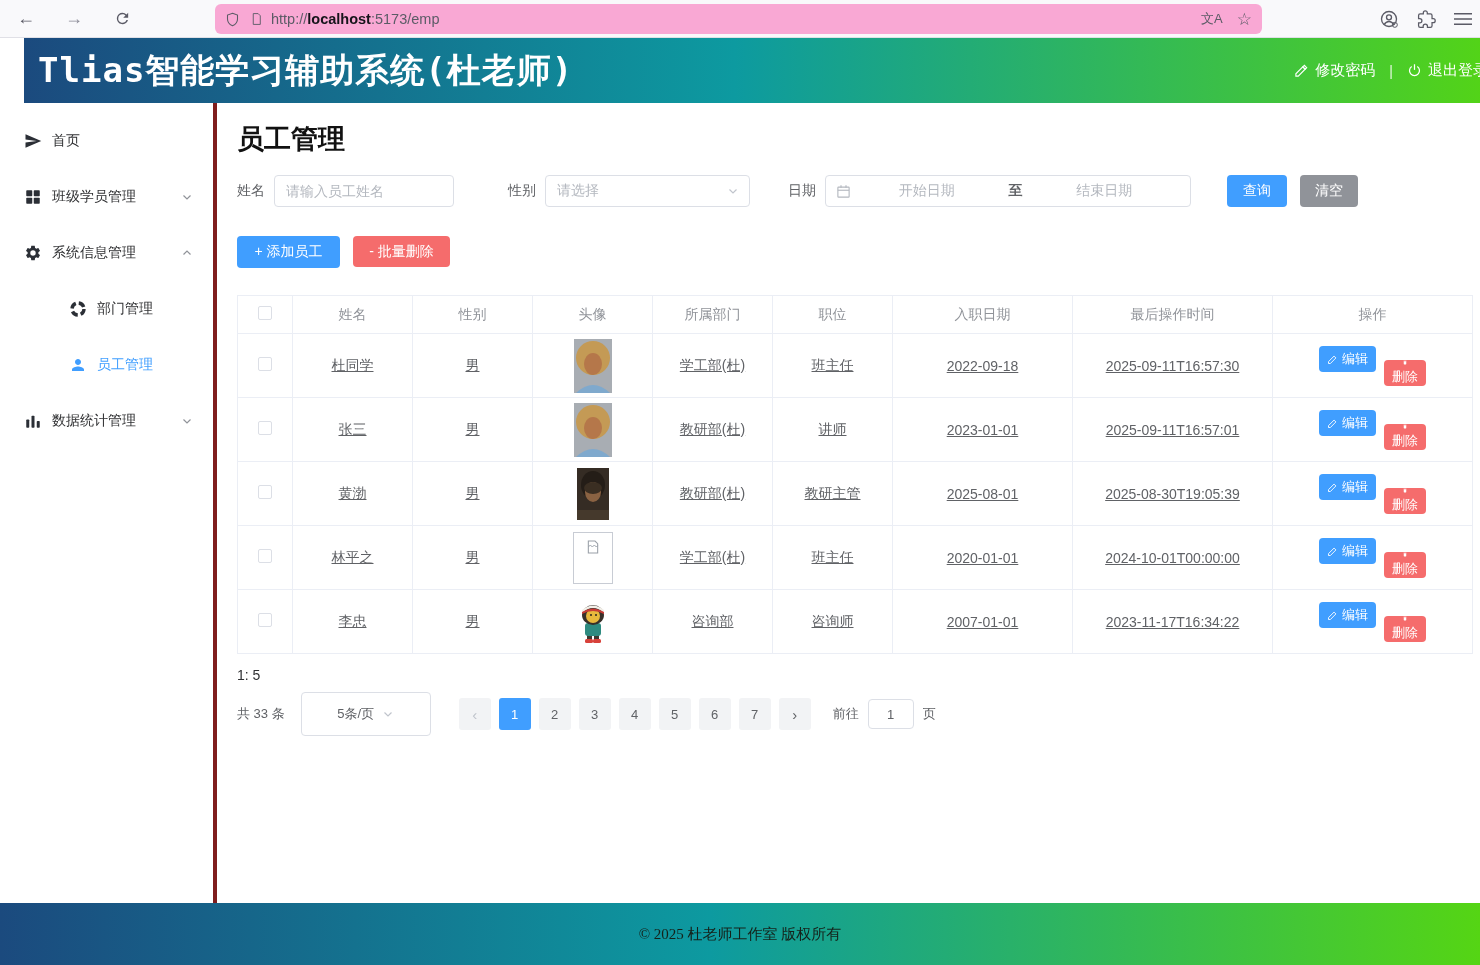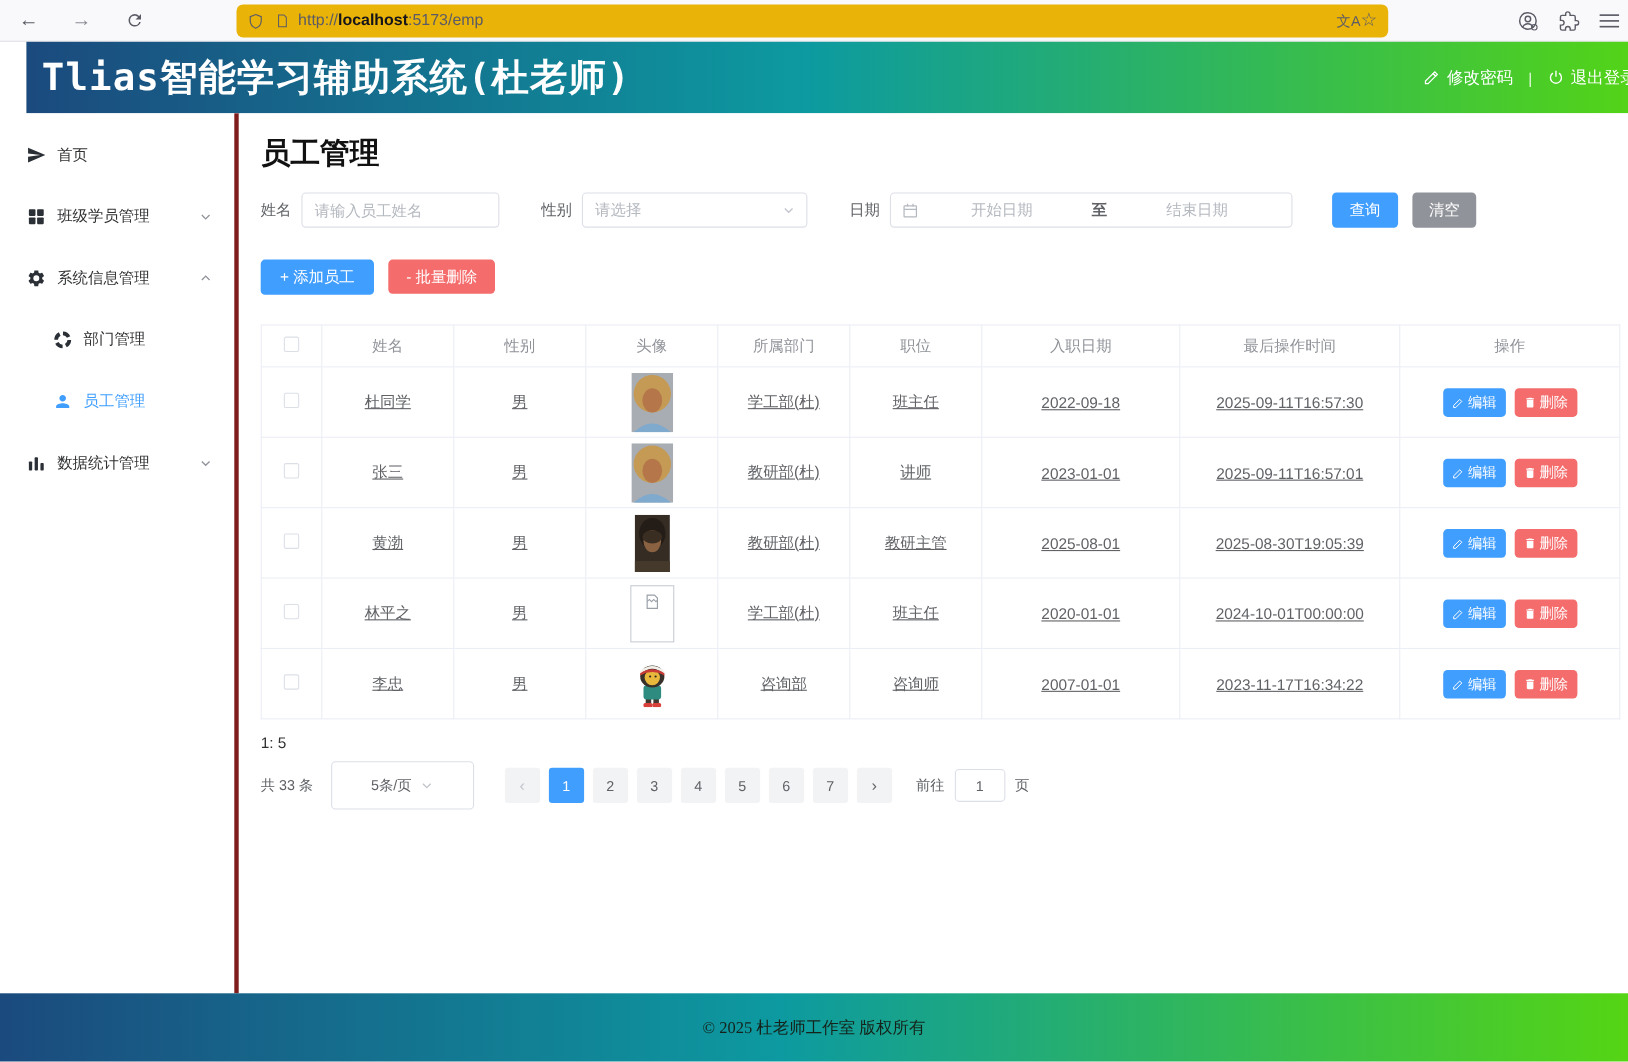--- a/index.html
+++ b/index.html
@@ -6,24 +6,24 @@
   html,body { width:1480px; height:965px; overflow:hidden; background:#fff;
     font-family:"Liberation Sans","DejaVu Sans",sans-serif; }
 
   
   .browser { position:absolute; top:0; left:0; width:1480px; height:38px;
     background:#f9f9fb; border-bottom:1px solid #e0e0e6; display:flex; align-items:center; }
   .nav-btn { width:32px; height:32px; display:flex; align-items:center; justify-content:center;
     color:#5b5b66; font-size:18px; }
   .nav-btn.fwd { color:#8e8e99; }
   .urlbar { position:absolute; left:215px; top:4px; width:1047px; height:30px;
-    background:#eab308; border-radius:6px; display:flex; align-items:center; padding:0 10px; }
+    background:#f9a8d4; border-radius:6px; display:flex; align-items:center; padding:0 10px; }
   .urlbar .url { font-size:14.5px; color:#5b5b66; margin-left:8px; flex:1; white-space:nowrap; }
   .urlbar .url b { color:#15141a; font-weight:700; }
-  .urlbar-icons { display:flex; align-items:flex-end; margin-left:auto; }
+  .urlbar-icons { display:flex; align-items:center; gap:14px; margin-left:auto; }
   .translate-glyph { font-size:13px; color:#5b5b66; }
   .star-glyph { font-size:17px; color:#5b5b66; }
   .chrome-right { position:absolute; right:8px; top:0; height:38px; display:flex; align-items:center; gap:18px; }
 
   
   .app-header { position:absolute; top:38px; left:0; width:1480px; height:65px;
     background:linear-gradient(90deg,#1b4a7e 0%,#0d9aa0 48%,#55d514 100%);
     display:flex; align-items:center; justify-content:space-between; padding:0 16px 0 14px;margin-left:24px; }
   .app-title { color:#fff; font-size:34px; font-weight:700;
     font-family:"DejaVu Sans Mono","DejaVu Serif",monospace; letter-spacing:1px; }
@@ -32,33 +32,33 @@
   .header-sep { opacity:.85; font-size:14px; }
 
   
   .sidebar { position:absolute; top:103px; left:0; width:217px; bottom:62px; background:#fff;
     border-right:4px solid #7f1d1d; padding-top:10px; }
   .side-item { height:56px; display:flex; align-items:center; padding:0 20px 0 24px;
     font-size:14px; color:#303133; cursor:pointer; }
   .side-item .ic { width:18px; height:18px; margin-right:10px; flex:0 0 18px; }
   .side-item .lbl { flex:1; }
   .side-item .chev { width:12px; height:12px; color:#909399; }
-  .side-item.sub { padding-left:48px; }
+  .side-item.sub { padding-left:69px; }
   .side-item.active { color:#409EFF; }
 
   
   .main { position:absolute; left:218px; top:103px; right:0; bottom:62px; background:#fff;
     padding:18px 8px 0 19px; }
   .page-title { font-size:27px; font-weight:700; color:#111; margin-bottom:18px; }
 
   .filter-row { display:flex; align-items:center; }
   .f-label { font-size:14px; color:#606266; margin-right:9px; white-space:nowrap; }
   .f-input, .f-select, .f-dates { height:32px; border:1px solid #dcdfe6; border-radius:4px;
     background:#fff; display:flex; align-items:center; font-size:14px; }
-  .f-input { width:180px; padding:0 11px; margin-right:38px; }
+  .f-input { width:180px; padding:0 11px; margin-right:54px; }
   .f-input input { border:0; outline:0; width:100%; font-size:14px; background:transparent;
     font-family:inherit; }
   .f-input input::placeholder, .ph { color:#b4b8bf; }
   .f-select { width:205px; padding:0 10px 0 11px; margin-right:38px; justify-content:space-between; }
   .f-dates { width:366px; padding:0 10px; margin-right:36px; }
   .f-dates .dph { flex:1; text-align:center; color:#b4b8bf; }
   .f-dates .to { color:#606266; font-weight:600; padding:0 6px; }
   .btn { border:none; border-radius:4px; color:#fff; font-size:14px; height:32px;
     display:inline-flex; align-items:center; justify-content:center; cursor:pointer;
     font-family:inherit; }
@@ -76,21 +76,21 @@
   table.emp { margin-top:27px; width:1236px; border-collapse:collapse; table-layout:fixed; }
   table.emp th, table.emp td { border:1px solid #ebeef5; text-align:center; vertical-align:middle; }
   table.emp th { height:38px; font-size:14px; color:#909399; font-weight:400; background:#fff; }
   table.emp td { height:64px; font-size:14px; color:#606266;text-decoration:underline; }
   .cb { width:14px; height:14px; border:1px solid #dcdfe6; border-radius:2px; background:#fff;
     display:inline-block; cursor:pointer; }
   .avatar-box { display:flex; align-items:center; justify-content:center; }
   .broken-box { width:40px; height:52px; border:1px solid #c8ccd4; display:flex;
     justify-content:center; padding-top:6px; }
   .op-btn { height:26px; font-size:13px; padding:0 8px; gap:3px; }
-  .op-btn + .op-btn { margin-left:8px; }
+  .op-btn + .op-btn { margin-left:8px;flex-direction:column; }
 
   
   .range-text { margin-top:13px; font-size:14px; color:#303133; }
   .pager-row { margin-top:9px; display:flex; align-items:center; font-size:13px; color:#606266; }
   .total-text { margin-right:16px; font-size:13px; }
   .size-select { width:130px; height:44px; border:1px solid #dcdfe6; border-radius:4px;
     display:flex; align-items:center; justify-content:center; gap:8px; margin-right:24px;
     cursor:pointer; }
   .pg { min-width:32px; height:32px; margin:0 4px; border-radius:3px; background:#f2f3f5;
     display:flex; align-items:center; justify-content:center; font-size:13px; color:#606266;

